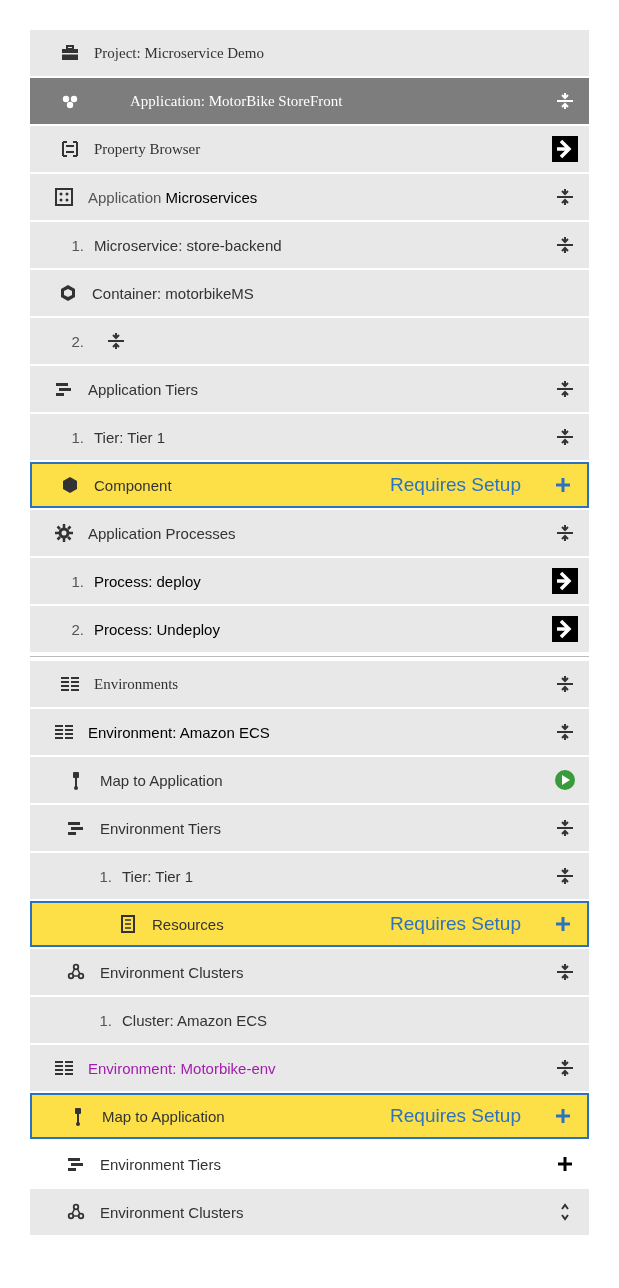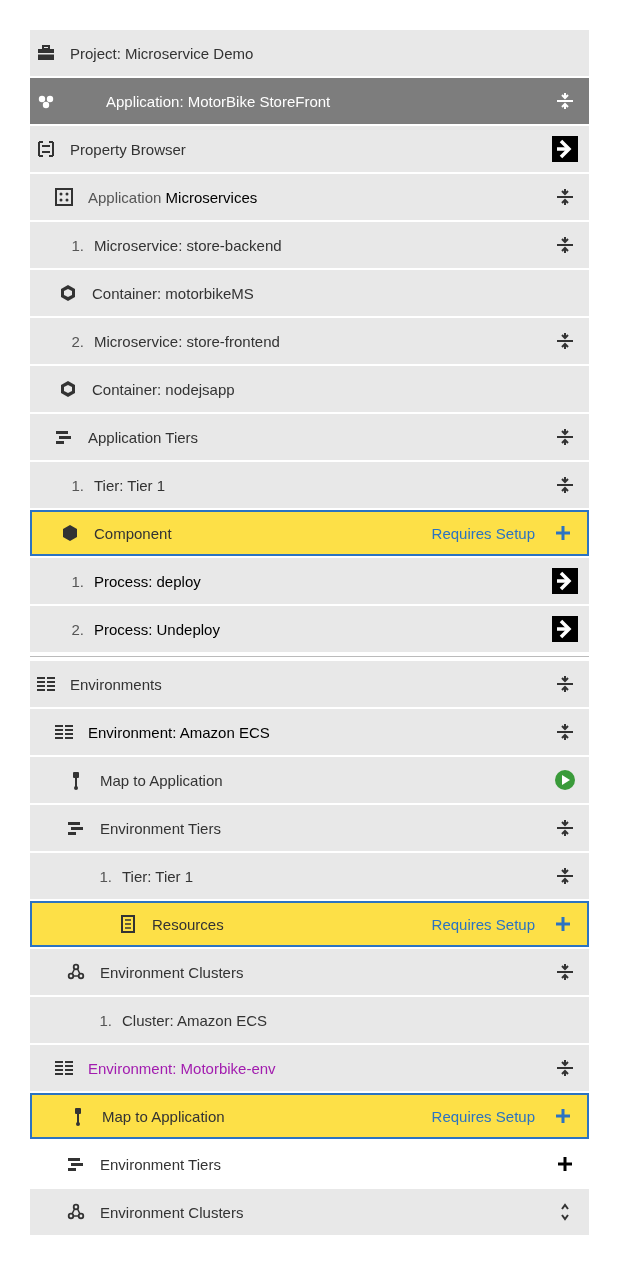--- a/index.html
+++ b/index.html
@@ -25,21 +25,21 @@
     color: #fff;
     gap: 36px;
   }
   .row-white {
     background: #ffffff;
   }
   .row-setup {
     background: #fde047;
     border: 2px solid #2b73c2;
   }
-  .indent-0 { padding-left: 4px; }
+  .indent-0 { padding-left: 28px; font-family: Liberation Serif, serif; }
   .indent-1 { padding-left: 22px; }
   .indent-2 { padding-left: 34px; }
   .indent-3 { padding-left: 26px; }
   .indent-4 { padding-left: 62px; }
   .indent-5 { padding-left: 84px; }
 
   .icon-slot {
     width: 24px;
     display: inline-flex;
     align-items: center;
@@ -65,22 +65,22 @@
     width: 28px;
     height: 28px;
     display: flex;
     align-items: center;
     justify-content: center;
     flex-shrink: 0;
     margin-left: 8px;
   }
   .right-text {
     color: #2b73c2;
-    font-size: 15px;
-    margin-right: 6px;
+    font-size: 19px;
+    margin-right: 20px;
     flex-shrink: 0;
   }
   .arrow-box {
     width: 26px; height: 26px;
     background: #000;
     display: flex; align-items: center; justify-content: center;
   }
   .hr-divider { border: none; border-top: 1px solid #bbb; margin: 4px 0; }
   svg { display: block; }
   .prefix { color:#555; }
@@ -258,34 +258,25 @@
     <span class="icon-slot">
         <svg width="22" height="22" style="color:#333">
           <use href="#i-hex"></use>
         </svg>
       </span>
     <span class="label">Container: motorbikeMS</span>
   </div>
 
   <div class="row indent-2">
     <span class="num">2.</span>
-    <span class="label">Microservice: store-frontend</span>
-    <span class="right-slot">
-        <svg width="22" height="22" style="color:#333">
-          <use href="#i-collapse"></use>
-        </svg>
-      </span>
-  </div>
-  <div class="row indent-3">
-    <span class="icon-slot">
-        <svg width="22" height="22" style="color:#333">
-          <use href="#i-hex"></use>
-        </svg>
-      </span>
-    <span class="label">Container: nodejsapp</span>
+    <span class="right-slot">
+        <svg width="22" height="22" style="color:#333">
+          <use href="#i-collapse"></use>
+        </svg>
+      </span>
   </div>
 
   <div class="row indent-1">
     <span class="icon-slot">
         <svg width="22" height="22" style="color:#333">
           <use href="#i-tiers"></use>
         </svg>
       </span>
     <span class="label">Application Tiers</span>
     <span class="right-slot">
@@ -311,20 +302,33 @@
       </span>
     <span class="label">Component</span>
     <span class="right-text">Requires Setup</span>
     <span class="right-slot">
         <svg width="22" height="22" style="color:#2b73c2">
           <use href="#i-plus"></use>
         </svg>
       </span>
   </div>
 
+  <div class="row indent-1">
+    <span class="icon-slot">
+        <svg width="22" height="22" style="color:#333">
+          <use href="#i-gear"></use>
+        </svg>
+      </span>
+    <span class="label">Application Processes</span>
+    <span class="right-slot">
+        <svg width="22" height="22" style="color:#333">
+          <use href="#i-collapse"></use>
+        </svg>
+      </span>
+  </div>
   <div class="row indent-2">
     <span class="num">1.</span>
     <span class="label" style="color:#000">Process: deploy</span>
     <span class="right-slot">
         <span class="arrow-box">
           <svg width="20" height="26">
             <use href="#i-arrow"></use>
           </svg>
         </span>
       </span>

